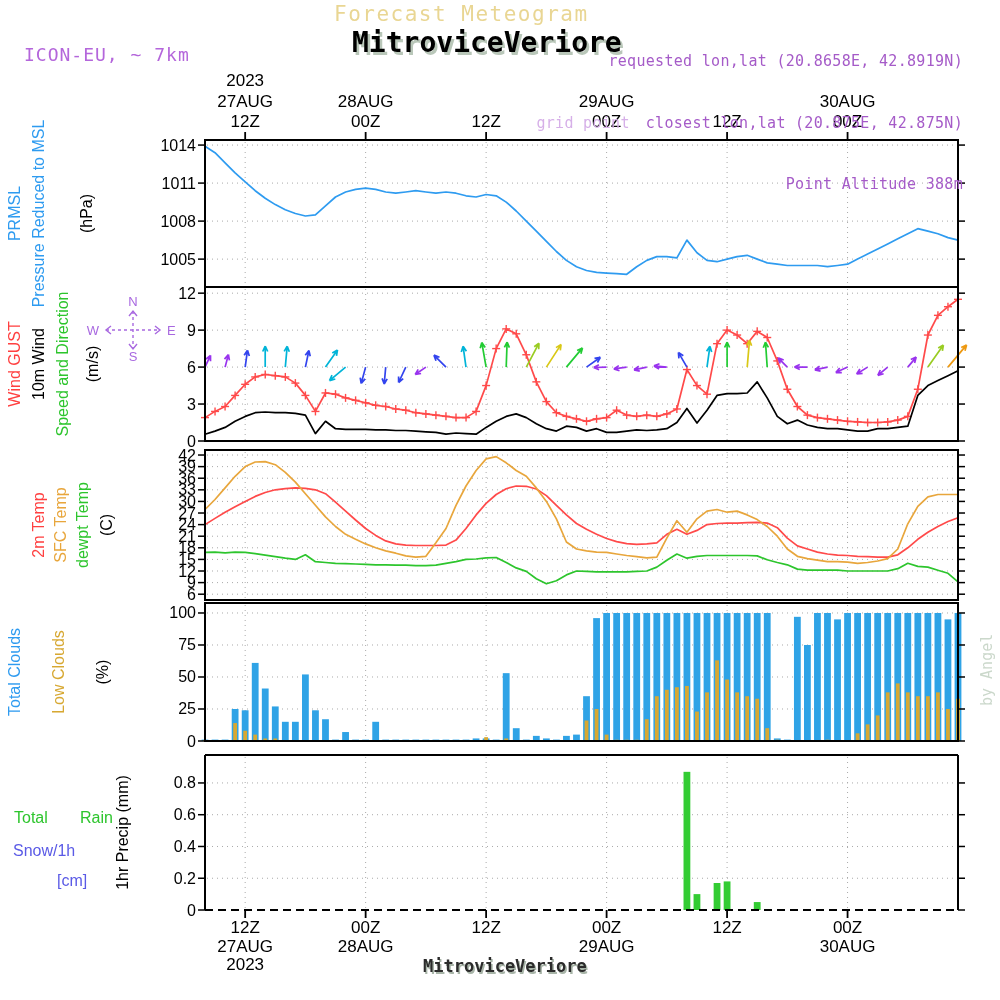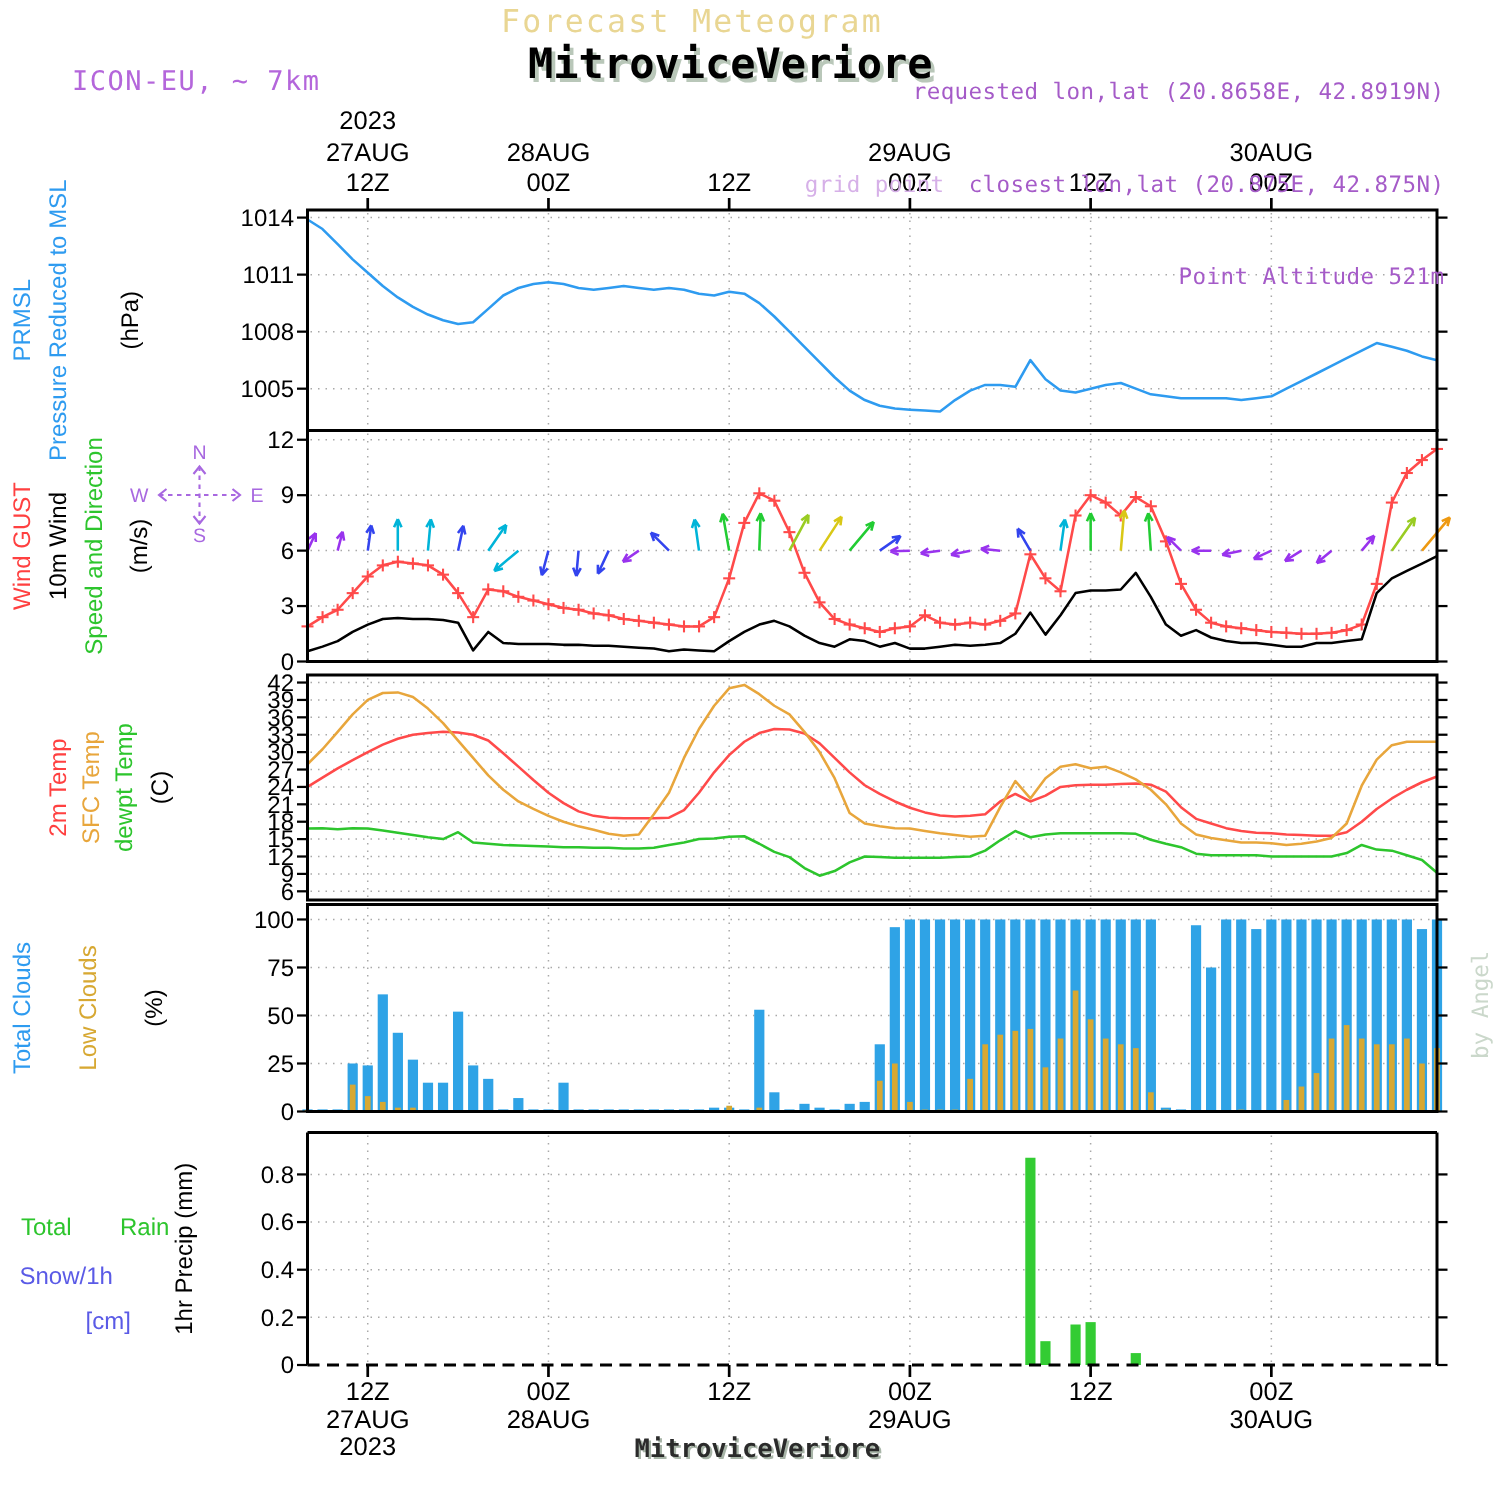--- a/index.html
+++ b/index.html
@@ -2,41 +2,41 @@
 <html><head>
 <meta charset="utf-8">
 <style>
   html,body{margin:0;padding:0;background:#fff;}
   #stage{position:relative;width:1000px;height:1000px;background:#ffffff;overflow:hidden;
          font-family:"Liberation Sans",sans-serif;}
   .abs{position:absolute;white-space:pre;}
   #watermark{left:334px;top:2px;font:21px "DejaVu Sans Mono",monospace;letter-spacing:1.5px;color:#E9D693;}
   #station-title{left:352px;top:26px;font:bold 28px "DejaVu Sans Mono",monospace;color:#000;
                  text-shadow:2.5px 2.5px 0 #b9c7b9;}
-  #model-label{left:24px;top:44px;font:18px "DejaVu Sans Mono",monospace;letter-spacing:1px;color:#B466DB;margin-left:24px;}
+  #model-label{left:24px;top:44px;font:18px "DejaVu Sans Mono",monospace;letter-spacing:1px;color:#B466DB;}
   #meta-block{right:37px;top:10px;text-align:right;font:15px "DejaVu Sans Mono",monospace;
               letter-spacing:0.3px;color:#A55BC8;line-height:20.5px;}
   #grid-point-prefix{color:#d6b0e8;margin-right:16px;}
   #footer-station{left:423px;top:956px;font:bold 17px "DejaVu Sans Mono",monospace;color:#2b2b2b;
                   text-shadow:1.5px 1.5px 0 #a8b5a8;}
   #credit{left:978px;top:706px;font:15px "DejaVu Sans Mono",monospace;color:#cbd8cb;
           transform:rotate(-90deg);transform-origin:left top;}
   svg text{font-family:"Liberation Sans",sans-serif;}
 </style>
 </head>
 <body>
 
 <div id="stage">
   <div id="watermark" class="abs">Forecast Meteogram</div>
   <div id="station-title" class="abs">MitroviceVeriore</div>
   <div id="model-label" class="abs">ICON-EU, ~ 7km</div>
   <div id="meta-block" class="abs">
     <div>requested lon,lat (20.8658E, 42.8919N)</div>
     <div><span id="grid-point-prefix">grid point</span><span>closest lon,lat (20.875E, 42.875N)</span></div>
-    <div>Point Altitude 521m</div>
+    <div>Point Altitude 388m</div>
   </div>
   <svg id="meteogram-svg" width="1000" height="1000">
       <g>
         <line x1="245.16" x2="245.16" y1="142" y2="286" stroke="#a9a9a9" stroke-width="1" stroke-dasharray="1 4"></line>
         <line x1="365.64" x2="365.64" y1="142" y2="286" stroke="#a9a9a9" stroke-width="1" stroke-dasharray="1 4"></line>
         <line x1="486.12" x2="486.12" y1="142" y2="286" stroke="#a9a9a9" stroke-width="1" stroke-dasharray="1 4"></line>
         <line x1="606.6" x2="606.6" y1="142" y2="286" stroke="#a9a9a9" stroke-width="1" stroke-dasharray="1 4"></line>
         <line x1="727.08" x2="727.08" y1="142" y2="286" stroke="#a9a9a9" stroke-width="1" stroke-dasharray="1 4"></line>
         <line x1="847.56" x2="847.56" y1="142" y2="286" stroke="#a9a9a9" stroke-width="1" stroke-dasharray="1 4"></line>
         <line x1="207" x2="957" y1="259.1206896551719" y2="259.1206896551719" stroke="#a9a9a9" stroke-width="1" stroke-dasharray="1 4"></line>

